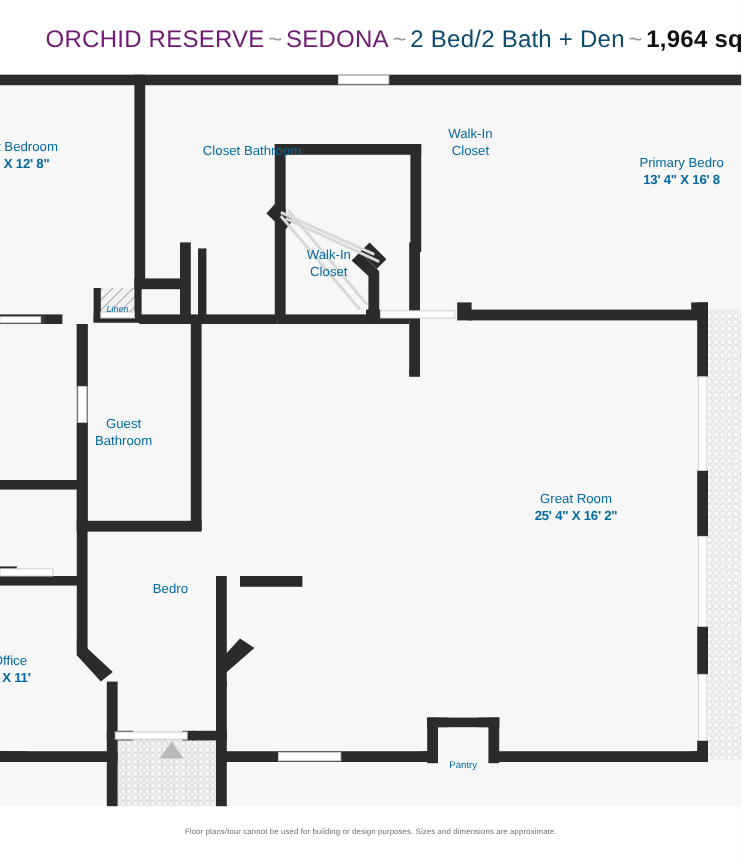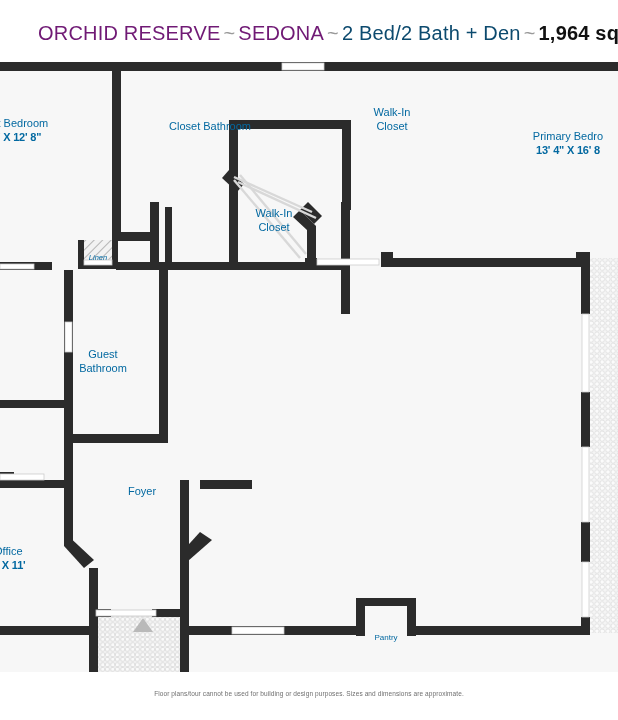--- a/index.html
+++ b/index.html
@@ -279,23 +279,27 @@
       <div class="lbl tiny" style="left:82px; top:191px; width:32px;font-style:italic;">
         <div class="name">Linen</div>
       </div>
 
 
       <div class="lbl" style="left:60px; top:270px; width:86px;margin-top:16px;">
         <div class="name">Guest</div>
         <div class="name">Bathroom</div>
       </div>
 
+      <div class="lbl" style="left:420px; top:348px; width:120px;">
+        <div class="name">Great Room</div>
+        <div class="dim">25' 4" X 16' 2"</div>
+      </div>
 
       <div class="lbl" style="left:102px; top:423px; width:80px;">
-        <div class="name">Foyer</div>
+        <div class="name">Bedro</div>
       </div>
 
       <div class="lbl left" style="left:-6px; top:483px; width:84px;">
         <div class="name">Office</div>
         <div class="dim">" X 11'</div>
       </div>
 
 
 
       <div class="lbl small" style="left:360px; top:571px; width:52px;">

